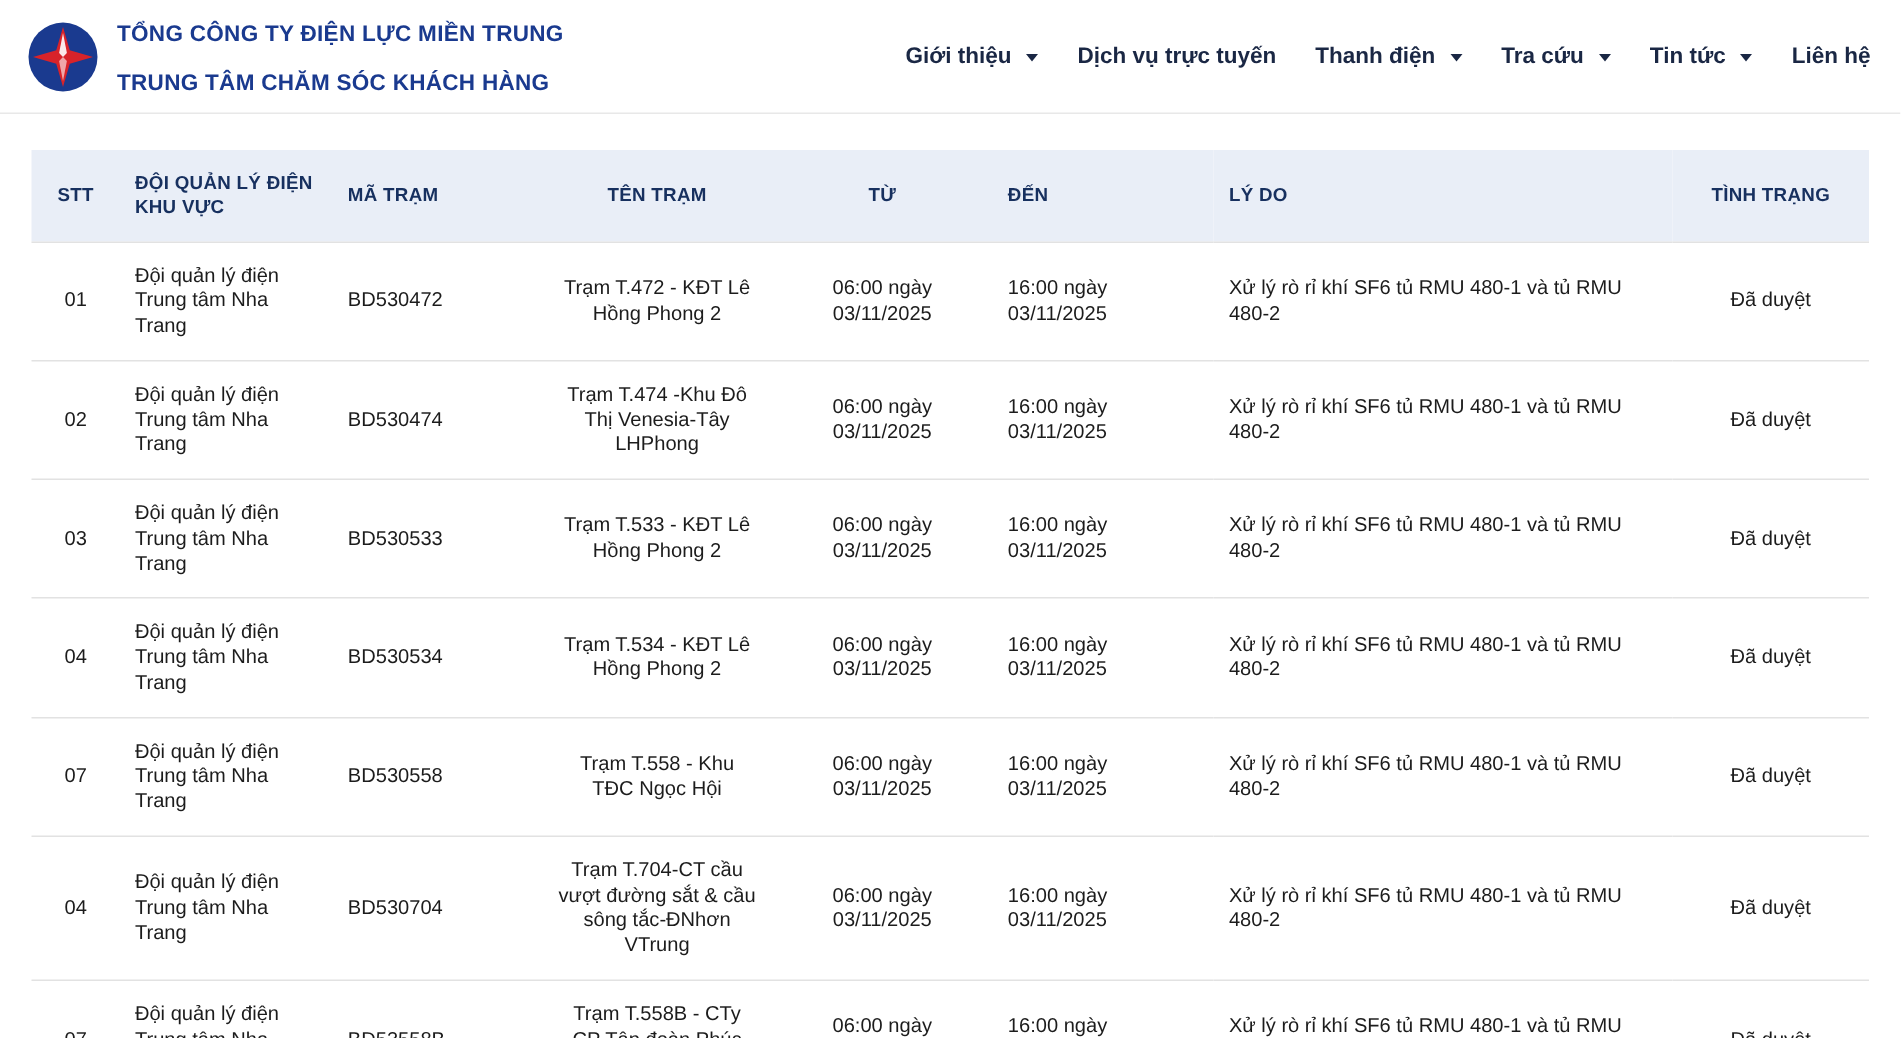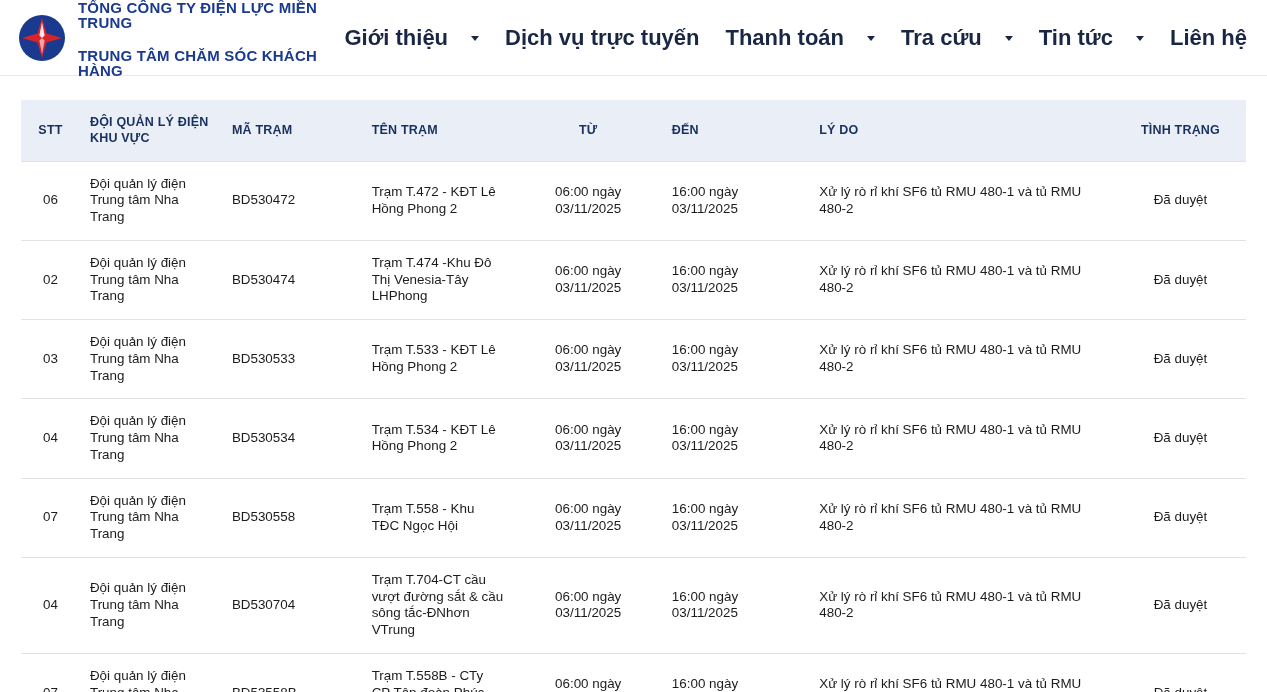--- a/index.html
+++ b/index.html
@@ -49,22 +49,22 @@
 
   .nav {
     margin-left: auto;
     display: flex;
     align-items: center;
     gap: 26px;
   }
   .nav-item {
     display: flex;
     align-items: center;
-    gap: 23px;
-    font-size: 22px;
+    gap: 10px;
+    font-size: 15px;
     font-weight: bold;
     color: #1a2744;
     cursor: pointer;
     white-space: nowrap;
   }
   .caret {
     width: 0; height: 0;
     border-left: 4.5px solid transparent;
     border-right: 4.5px solid transparent;
     border-top: 5px solid #1a2744;
@@ -98,21 +98,21 @@
     color: #1c1c1c;
     padding: 14px 10px;
     vertical-align: middle;
     border-bottom: 1px solid #e2e2e2;
     line-height: 1.25;
   }
   tbody tr:first-child td { border-top: 1px solid #e2e2e2; }
   .c-stt    { width: 54px;  text-align: center; }
   .c-doi    { width: 130px; }
   .c-ma     { width: 128px; }
-  .c-ten    { width: 140px; }
+  .c-ten    { width: 140px; text-align: center; }
   .c-tu     { width: 135px; text-align: center; }
   .c-den    { width: 135px; }
   .c-lydo   { width: 280px; }
   .c-tt     { width: 120px; text-align: center; }
   th.c-stt, td.c-stt { text-align: center; }
   th.c-tt, td.c-tt { text-align: center; }
 </style>
 </head>
 <body>
 
@@ -135,21 +135,21 @@
 
   <nav class="nav">
     <div class="nav-item">
       <span>Giới thiệu</span>
       <span class="caret"></span>
     </div>
     <div class="nav-item">
       <span>Dịch vụ trực tuyến</span>
     </div>
     <div class="nav-item">
-      <span>Thanh toán</span>
+      <span>Thanh điện</span>
       <span class="caret"></span>
     </div>
     <div class="nav-item">
       <span>Tra cứu</span>
       <span class="caret"></span>
     </div>
     <div class="nav-item">
       <span>Tin tức</span>
       <span class="caret"></span>
     </div>
@@ -168,21 +168,21 @@
         <th class="c-ma">MÃ TRẠM</th>
         <th class="c-ten">TÊN TRẠM</th>
         <th class="c-tu">TỪ</th>
         <th class="c-den">ĐẾN</th>
         <th class="c-lydo">LÝ DO</th>
         <th class="c-tt">TÌNH TRẠNG</th>
       </tr>
     </thead>
     <tbody id="table-body">
         <tr>
-          <td class="c-stt">06</td>
+          <td class="c-stt">01</td>
           <td class="c-doi">Đội quản lý điện Trung tâm Nha Trang</td>
           <td class="c-ma">BD530472</td>
           <td class="c-ten">Trạm T.472 - KĐT Lê Hồng Phong 2</td>
           <td class="c-tu">06:00 ngày 03/11/2025</td>
           <td class="c-den">16:00 ngày 03/11/2025</td>
           <td class="c-lydo">Xử lý rò rỉ khí SF6 tủ RMU 480-1 và tủ RMU 480-2</td>
           <td class="c-tt">Đã duyệt</td>
         </tr>
         <tr>
           <td class="c-stt">02</td>

